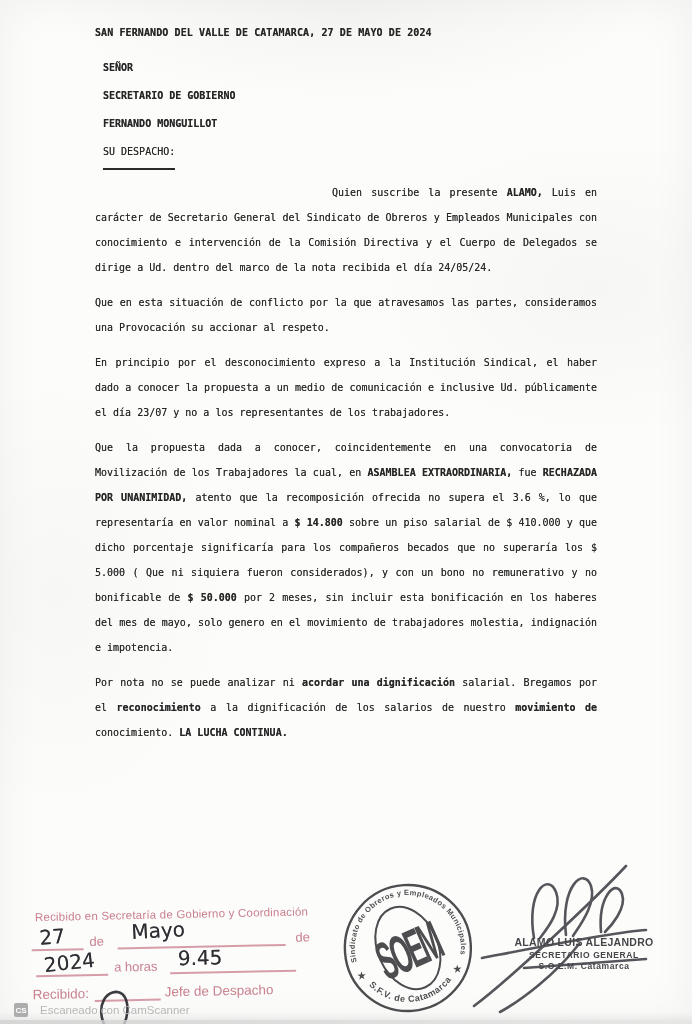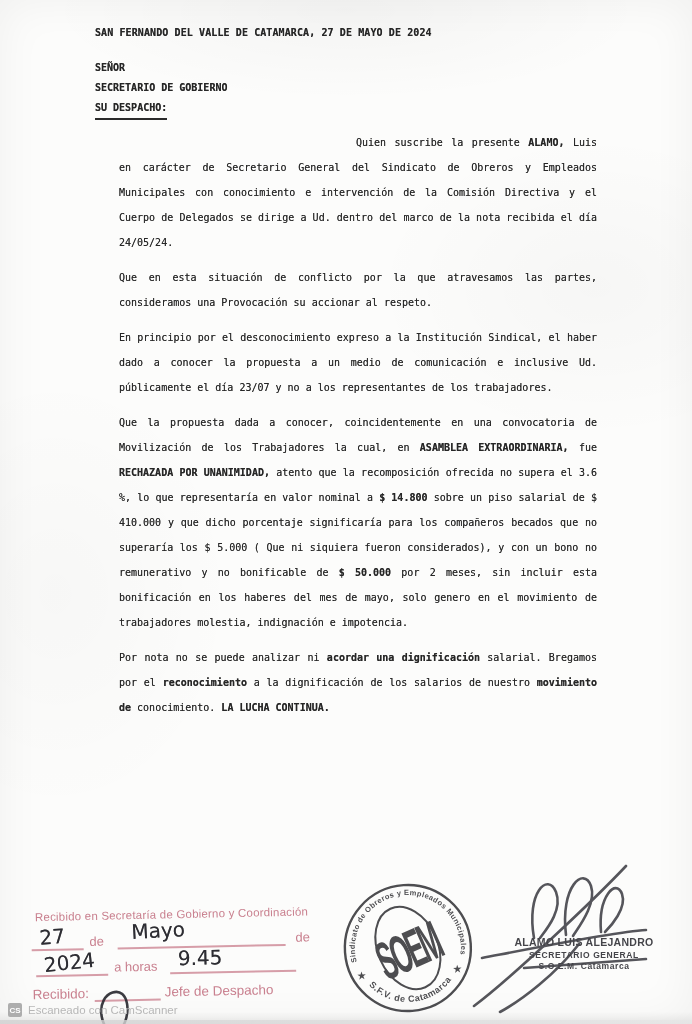--- a/index.html
+++ b/index.html
@@ -18,59 +18,60 @@
       radial-gradient(ellipse 400px 120px at 50% 1%, rgba(0,0,0,.03), transparent 75%),
       linear-gradient(0deg, rgba(0,0,0,.07), transparent 1.2%);
   }
   
   .letter{
     position:absolute;left:95px;top:20px;width:502px;
     font-size:10px;line-height:25px;text-align:justify;
     text-shadow:0 0 .6px rgba(35,35,35,.65);
   }
   .dateline{margin:0 0 13px;white-space:nowrap;font-weight:bold;letter-spacing:.1px;}
-  .recipient p{margin:0;line-height:20px;font-weight:bold;text-align:left;}
-  .despacho{display:inline-block;margin:0;line-height:19px;font-weight:bold;
-    border-bottom:2px solid #2a2a2a;padding-bottom:1px;}
-  .body{margin-top:10px;margin-left:24px;}
+  .recipient p{margin:8px;line-height:20px;font-weight:bold;text-align:left;}
+  .despacho{display:inline-block;margin:0;line-height:19px;font-weight:normal;
+    border-bottom:2px solid #2a2a2a;padding-bottom:7px;}
+  .body{margin-top:10px;}
   .para{margin:0 0 10px;}
   .para.indent{text-indent:237px;}
   .b{font-weight:bold;}
   .closing{margin:12px 0 0 160px;font-weight:bold;text-align:left;}
   
   .rx{position:absolute;left:30px;top:908px;width:312px;height:112px;
       transform:rotate(-1.2deg);font-family:"Liberation Sans",sans-serif;}
   .rx .pink{position:absolute;color:#c9808f;white-space:nowrap;}
   .rx-header{top:0;left:6px;font-size:11.5px;letter-spacing:.2px;color:#d295a0;}
   .rx .u{position:absolute;height:1.5px;background:#cf8c99;opacity:.85;}
   .hand{position:absolute;font-family:"DejaVu Sans",sans-serif;color:#2d2d33;
         font-size:20px;white-space:nowrap;text-shadow:0 0 .5px rgba(0,0,0,.5);}
   .scribble{position:absolute;left:58px;top:78px;}
   
   .soem{position:absolute;left:340px;top:880px;transform:rotate(-4deg);opacity:.85;}
   
   .sig{position:absolute;left:464px;top:858px;opacity:.88;}
   
-  .cam{position:absolute;left:8px;bottom:7px;display:flex;align-items:center;gap:6px;
+  .cam{position:absolute;left:14px;bottom:7px;display:flex;align-items:center;gap:12px;
        font-family:"Liberation Sans",sans-serif;font-size:11.5px;color:#b7b7b7;}
   .csbox{width:14px;height:14px;background:#adadad;color:#fff;font-size:8px;font-weight:bold;
          display:flex;align-items:center;justify-content:center;border-radius:2px;}
   .edge-bottom{position:absolute;left:0;right:0;bottom:0;height:4px;
          background:linear-gradient(90deg,#d2d2d2,#e6e6e6);opacity:.8;}
 </style>
 </head>
 <body>
 
 <div class="page">
 
   <div class="letter">
     <p class="dateline">SAN FERNANDO DEL VALLE DE CATAMARCA, 27 DE MAYO DE 2024</p>
     <div class="recipient">
       <p>SEÑOR</p>
       <p>SECRETARIO DE GOBIERNO</p>
+      <p>FERNANDO MONGUILLOT</p>
       <p><span class="despacho">SU DESPACHO:</span></p>
     </div>
     <div class="body" id="letter-body">
         <p class="para indent"><span>Quien suscribe la presente </span><span class="b">ALAMO,</span><span> Luis en carácter de Secretario General del Sindicato de Obreros y Empleados Municipales con conocimiento e intervención de la Comisión Directiva y el Cuerpo de Delegados se dirige a Ud. dentro del marco de la nota recibida el día 24/05/24.</span></p>
         <p class="para"><span>Que en esta situación de conflicto por la que atravesamos las partes, consideramos una Provocación su accionar al respeto.</span></p>
         <p class="para"><span>En principio por el desconocimiento expreso a la Institución Sindical, el haber dado a conocer la propuesta a un medio de comunicación e inclusive Ud. públicamente el día 23/07 y no a los representantes de los trabajadores.</span></p>
         <p class="para"><span>Que la propuesta dada a conocer, coincidentemente en una convocatoria de Movilización de los Trabajadores la cual, en </span><span class="b">ASAMBLEA EXTRAORDINARIA,</span><span> fue </span><span class="b">RECHAZADA POR UNANIMIDAD,</span><span> atento que la recomposición ofrecida no supera el 3.6 %, lo que representaría en valor nominal a </span><span class="b">$ 14.800</span><span> sobre un piso salarial de $ 410.000 y que dicho porcentaje significaría para los compañeros becados que no superaría los $ 5.000 ( Que ni siquiera fueron considerados), y con un bono no remunerativo y no bonificable de </span><span class="b">$ 50.000</span><span> por 2 meses, sin incluir esta bonificación en los haberes del mes de mayo, solo genero en el movimiento de trabajadores molestia, indignación e impotencia.</span></p>
         <p class="para"><span>Por nota no se puede analizar ni </span><span class="b">acordar una dignificación</span><span> salarial. Bregamos por el </span><span class="b">reconocimiento</span><span> a la dignificación de los salarios de nuestro </span><span class="b">movimiento de</span><span> conocimiento. </span><span class="b">LA LUCHA CONTINUA.</span></p>
       </div>
   </div>

